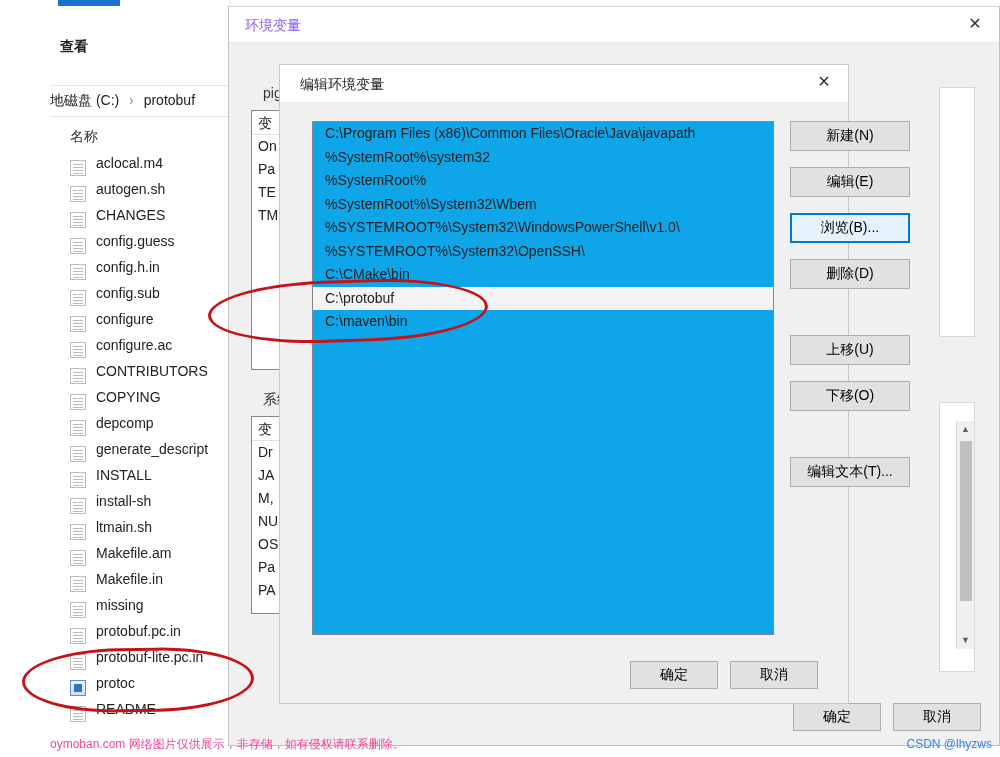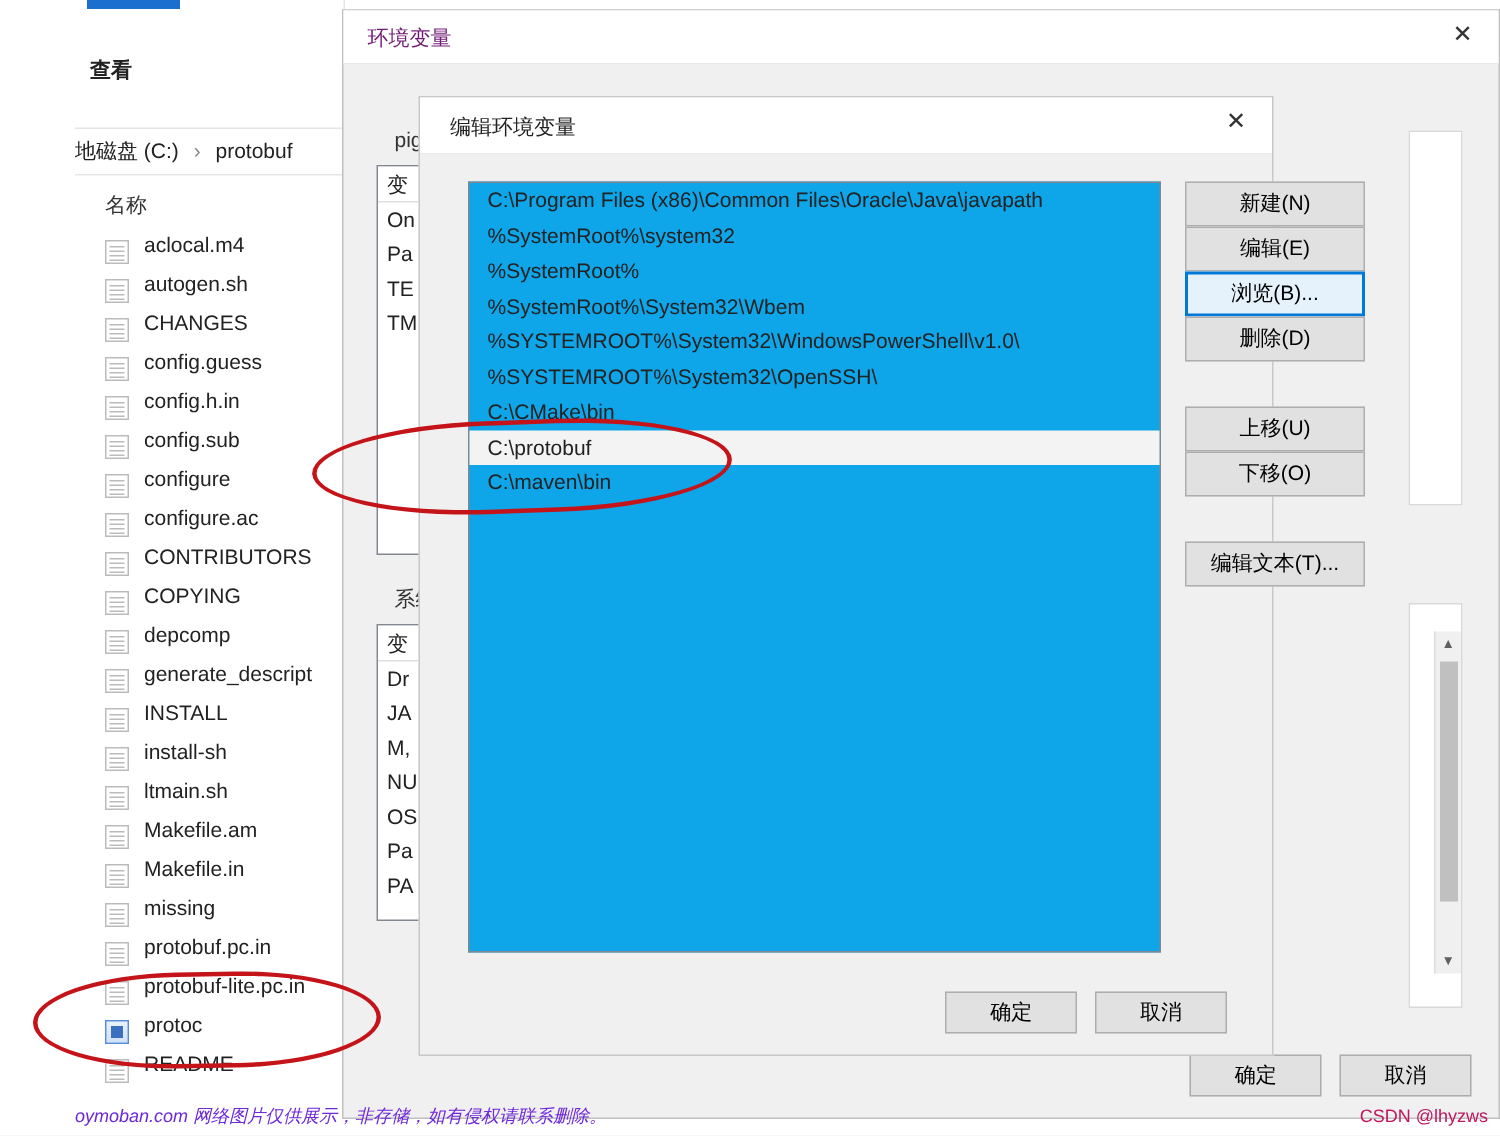--- a/index.html
+++ b/index.html
@@ -14,21 +14,21 @@
   .col-header { position:absolute; left:70px; top:128px; color:#333; }
   .files { position:absolute; left:70px; top:150px; }
   .file-row { height:26px; line-height:26px; display:flex; align-items:flex-end; }
   .file-row .ico { width:16px; height:16px; border:1px solid #bbb; margin-right:10px; display:inline-block; background:#fff; }
   .file-row .ico.lines::before { content:""; display:block; width:10px; height:1px; background:#bbb; box-shadow:0 3px 0 #bbb,0 6px 0 #bbb,0 9px 0 #bbb; margin:3px auto 0;}
   .file-row .ico.exe { border:1px solid #5a8bd6; background:linear-gradient(180deg,#e9f1fd,#cfe2fb); }
   .file-row .ico.exe::before { content:""; display:block; width:8px; height:8px; background:#3b6fbf; margin:3px auto; }
 
   
   .envvar { position:absolute; left:228px; top:6px; width:772px; height:740px; background:#f0f0f0; border:1px solid #c0c0c0; border-top:0.5px solid #d0d0d0; }
-  .envvar .titlebar { height:36px; line-height:36px; padding-left:16px; background:#fff; color:#701a75; border-bottom:1px solid #e8e8e8; }
+  .envvar .titlebar { height:36px; line-height:36px; padding-left:16px; background:#fff; color:#8b5cf6; border-bottom:1px solid #e8e8e8; }
   .envvar .close { position:absolute; top:0; right:0; width:48px; height:36px; text-align:center; line-height:34px; font-size:16px; color:#333; }
   .envvar .label { position:absolute; color:#333; background:#f0f0f0; padding:0 6px; }
   .lbl-user { left:28px; top:78px; }
   .lbl-sys  { left:28px; top:384px; }
   .usergrid { position:absolute; left:22px; top:103px; width:38px; height:260px; border:1px solid #828790; background:#fff; overflow:hidden;}
   .sysgrid  { position:absolute; left:22px; top:409px; width:38px; height:198px; border:1px solid #828790; background:#fff; overflow:hidden;}
   .hdrcell { height:24px; line-height:24px; padding-left:6px; border-right:1px solid #e0e0e0; border-bottom:1px solid #e0e0e0; background:#fff; color:#222;}
   .cell { height:23px; line-height:23px; padding-left:6px; white-space:nowrap;}
   .envvar .okcancel { position:absolute; right:18px; bottom:14px; }
   .envvar .okcancel button, .edit .okcancel button { width:88px; height:28px; margin-left:8px; background:#e1e1e1; border:1px solid #adadad; }
@@ -41,32 +41,32 @@
   .sb-thumb{position:absolute; left:3px; width:12px; background:#c0c0c0;}
 
   
   .edit { position:absolute; left:279px; top:64px; width:570px; height:640px; background:#f0f0f0; border:1px solid #c8c8c8;}
   .edit .titlebar { height:38px; line-height:38px; padding-left:20px; background:#fff; color:#222; border-bottom:1px solid #e8e8e8;}
   .edit .close { position:absolute; top:0; right:0; width:48px; height:36px; text-align:center; line-height:34px; font-size:16px; color:#333;}
   .listbox { position:absolute; left:32px; top:56px; width:462px; height:514px; border:1px solid #828790; background:#0ea5e9; }
   .listbox .row { height:23.5px; line-height:23.5px; padding:0 12px; white-space:nowrap; }
   .listbox .row.sel { background:#f3f3f3; }
   .btncol { position:absolute; left:510px; top:56px; width:120px; }
-  .btncol button { display:block; width:100%; height:30px; margin-bottom:0; background:#e1e1e1; border:1px solid #adadad; }
+  .btncol button { display:block; width:100%; height:30px; margin-bottom:16px; background:#e1e1e1; border:1px solid #adadad; }
   .btncol .gap { height:30px; }
   .btncol button.focus { background:#e5f1fb; border:2px solid #0078d7; }
   .edit .okcancel { position:absolute; right:30px; bottom:14px; }
 
   
   .anno { position:absolute; border:3px solid #c4141a; pointer-events:none; }
   .ellipse1 { left:208px; top:280px; width:280px; height:62px; border-radius:50%/60%; transform:rotate(-2deg); }
   .ellipse2 { left:22px; top:648px; width:232px; height:64px; border-radius:50%/60%; transform:rotate(-1deg); }
 
-  .watermark1 { position:absolute; left:50px; top:736px; font-size:12px; color:#6d28d9;font-style:italic; }
-  .watermark2 { position:absolute; right:8px; bottom:6px; font-size:12px; color:#be185d; }
+  .watermark1 { position:absolute; left:50px; top:736px; font-size:12px; color:#ec4899; }
+  .watermark2 { position:absolute; right:8px; bottom:6px; font-size:12px; color:#3b82f6; }
 </style>
 </head>
 <body>
 
 <div class="explorer">
   <div class="bluebar"></div>
   <div class="view">查看</div>
   <div class="breadcrumb">
     <span>地磁盘 (C:)</span>
     <span class="chev">›</span>

